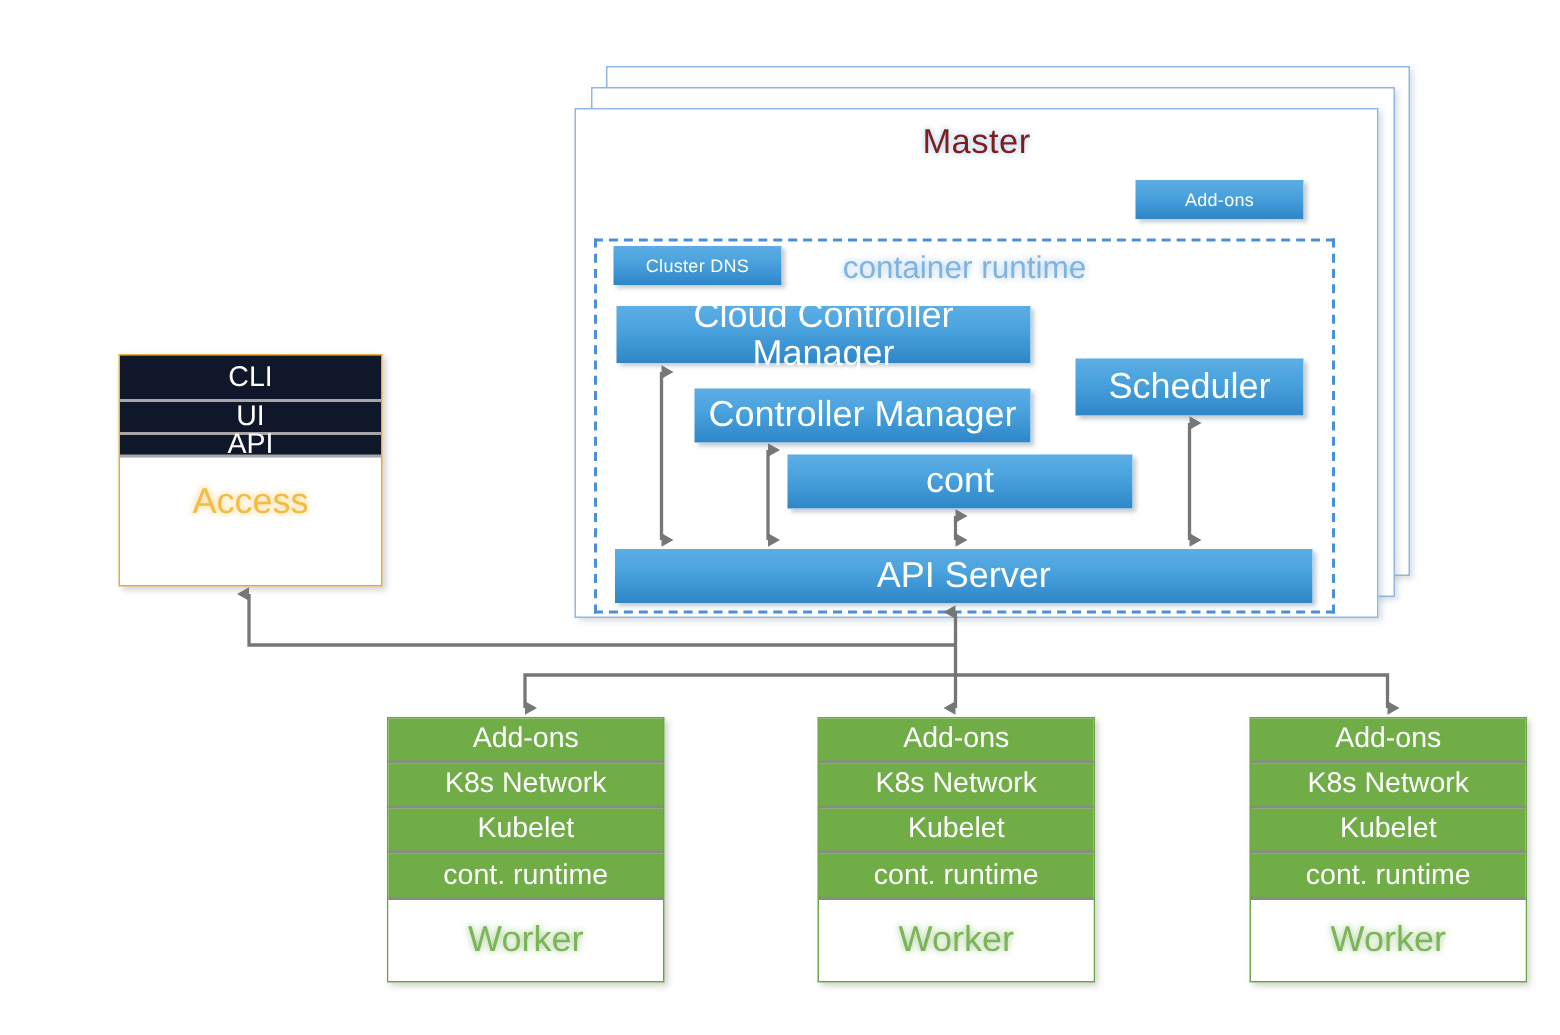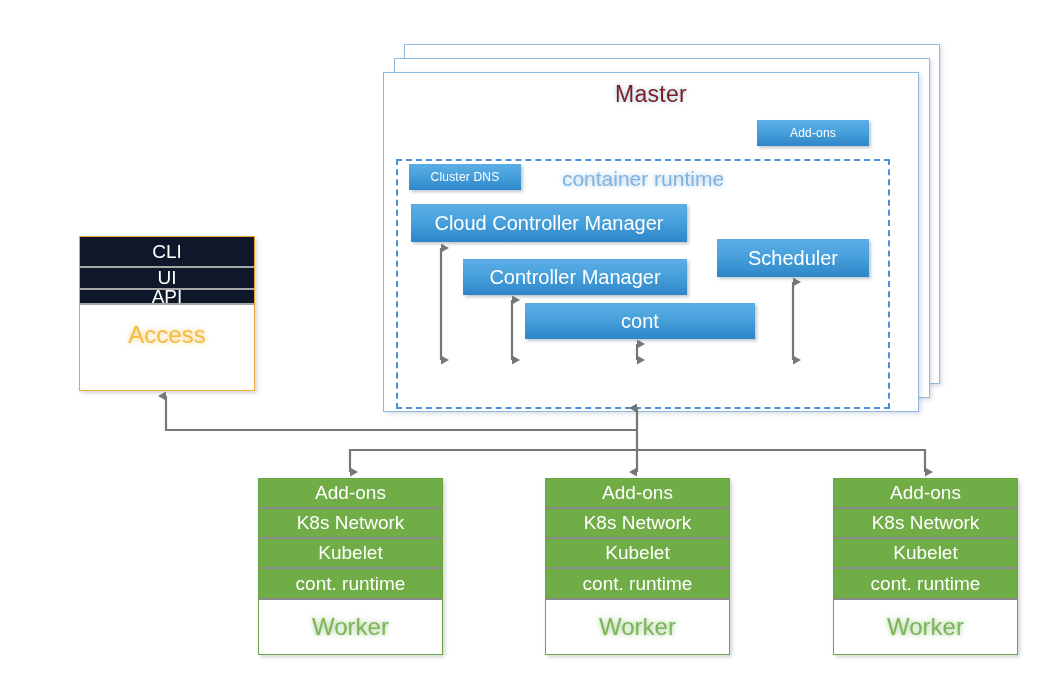--- a/index.html
+++ b/index.html
@@ -58,21 +58,21 @@
 
   
   .blue-box {
     background: linear-gradient(to bottom, #5dade5 0%, #4aa3dd 40%, #2e86c8 100%);
     color: #ffffff;
     display: flex;
     align-items: center;
     justify-content: center;
     text-align: center;
     box-shadow: 2px 2px 3px rgba(90,110,130,0.38);
-    font-size: 20px;
+    font-size: 24px;
     line-height: 1.05;
     padding: 0 6px;
   }
   .blue-box.small {
     font-size: 12px;
     letter-spacing: 0.2px;
   }
 
   
   .stack-outer {
@@ -159,20 +159,23 @@
   </div>
 
   <div class="abs blue-box" style="left:525px; top:303px; width:230px; height:36px;">
     <span>cont</span>
   </div>
 
   <div class="abs blue-box" style="left:717px; top:239px; width:152px; height:38px;">
     <span>Scheduler</span>
   </div>
 
+  <div class="abs blue-box" style="left:410px; top:366px; width:465px; height:36px;">
+    <span>API Server</span>
+  </div>
 
   <div class="abs stack-outer" style="left:79px; top:236px; width:176px; height:155px;">
     <div class="stack-row orange" style="height:31px;">
       <span>CLI</span>
     </div>
     <div class="stack-row orange" style="height:22px;">
       <span>UI</span>
     </div>
     <div class="stack-row orange" style="height:15px;">
       <span>API</span>

